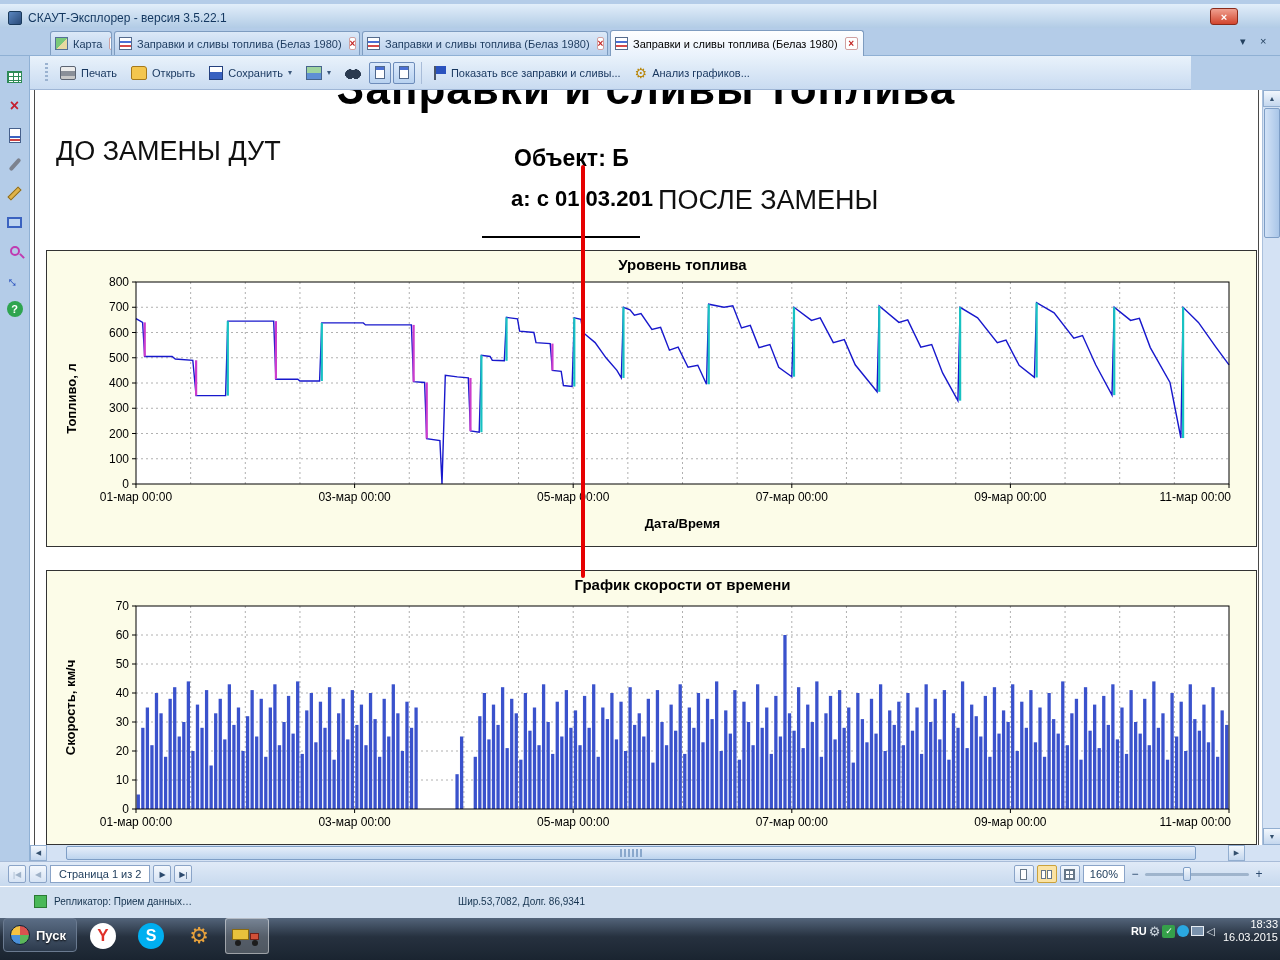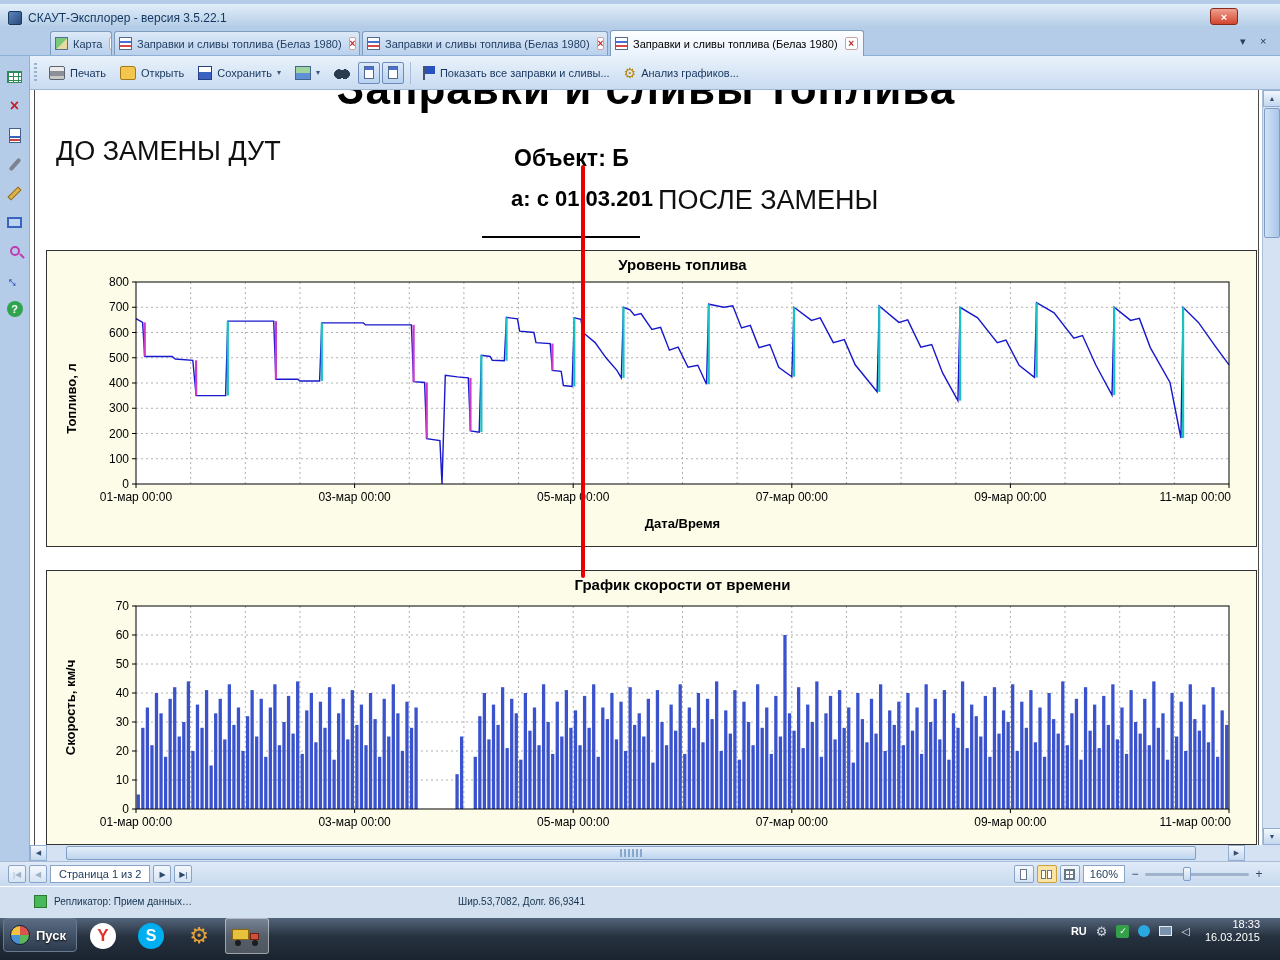--- a/index.html
+++ b/index.html
@@ -22,23 +22,23 @@
     background:linear-gradient(#dce9f8,#b9d0ec); font-size:11px; color:#1c3a5e; white-space:nowrap; overflow:hidden; }
   .tab.active { background:linear-gradient(#fdfeff,#e9f2fc); top:2px; height:26px; z-index:2; color:#000; }
   .tab-close { color:#c22525; font-weight:bold; font-size:10px; margin-left:2px; border:1px solid #d0a0a0; background:#fff;
     width:13px; height:13px; line-height:11px; text-align:center; border-radius:2px; }
   .tab-icon { width:13px; height:13px; flex:0 0 auto; }
   .map-tab-icon { background:linear-gradient(135deg,#7ac97a 0 50%,#e8d9a0 50%); border:1px solid #557096; }
   .fuel-tab-icon { border:1px solid #556b8c; background:linear-gradient(180deg,#fff 0 3px,#4a6fd4 3px 5px,#fff 5px 7px,#d44a4a 7px 9px,#fff 9px); }
   .tab-ctrl { position:absolute; top:7px; font-size:11px; color:#23405f; }
 
   
-  .toolbar { position:absolute; left:30px; top:56px; width:1250px; height:34px;
+  .toolbar { position:absolute; left:30px; top:56px; width:1161px; height:34px;
     background:linear-gradient(#e9f2fb,#c9dbf1); border-bottom:1px solid #9fb6d6;
-    display:flex; align-items:center; gap:2px; padding-left:4px; }
+    display:flex; align-items:center; gap:2px; padding-left:15px; }
   .grip { width:3px; height:20px; background:repeating-linear-gradient(#9ab2d0 0 2px,transparent 2px 4px); margin-right:4px; }
   .tbtn { display:flex; align-items:center; gap:5px; height:26px; padding:0 6px; font-size:11px; color:#17365e; border-radius:3px; }
   .tsep { width:1px; height:22px; background:#a8bcd8; margin:0 4px; }
   .drop { font-size:8px; color:#3c587c; }
   .ic { width:16px; height:14px; display:inline-block; position:relative; flex:0 0 auto; }
   .ic-print { background:linear-gradient(#ececec 0 30%,#8a8f98 30% 75%,#c8c8c8 75%); border:1px solid #5c6472; border-radius:2px; }
   .ic-open { background:#f4c64e; border:1px solid #a5791c; border-radius:2px 3px 2px 2px; }
   .ic-save { background:linear-gradient(180deg,#fff 0 5px,#3a62c0 5px); border:1px solid #24407e; width:14px; }
   .ic-export { background:linear-gradient(180deg,#9fd49f 0 50%,#5f8fd4 50%); border:1px solid #46648c; }
   .ic-find { background:radial-gradient(circle at 31% 58%,#2a3a50 34%,transparent 36%),radial-gradient(circle at 69% 58%,#2a3a50 34%,transparent 36%); }
@@ -133,21 +133,21 @@
   .start-label { color:#fff; font-size:13px; font-weight:bold; text-shadow:0 1px 2px #000; }
   .task-app { width:44px; height:36px; margin-left:4px; display:flex; align-items:center; justify-content:center; border-radius:3px; }
   .task-app.active { background:rgba(255,255,255,0.22); border:1px solid rgba(255,255,255,0.45); }
   .y-icon { width:26px; height:26px; border-radius:50%; background:#fff; color:#e03028; font-weight:bold; font-size:17px; display:flex; align-items:center; justify-content:center; }
   .sk-icon { width:26px; height:26px; border-radius:50%; background:#00aff0; color:#fff; font-weight:bold; font-size:16px; display:flex; align-items:center; justify-content:center; }
   .gear-app { font-size:22px; color:#e8a23c; }
   .truck { position:relative; width:30px; height:20px; }
   .truck .tbox { position:absolute; left:0; top:3px; width:17px; height:11px; background:#e8c23c; border:1px solid #8a6a10; }
   .truck .tcab { position:absolute; left:18px; top:7px; width:9px; height:7px; background:#d05038; border:1px solid #702018; }
   .truck .tw { position:absolute; bottom:0; width:6px; height:6px; border-radius:50%; background:#1c1c1c; }
-  .tray { margin-left:auto; display:flex; align-items:center; gap:9px; padding-right:20px; color:#fff; }
+  .tray { margin-left:auto; display:flex; align-items:center; gap:2px; padding-right:2px; color:#fff; }
   .lang { font-size:11px; font-weight:bold; }
   .tray-gear { font-size:13px; color:#cdd6df; }
   .tray-shield { width:13px; height:13px; background:#35a04a; border-radius:2px; color:#fff; font-size:9px; display:flex; align-items:center; justify-content:center; }
   .tray-dot { width:12px; height:12px; border-radius:50%; background:#2aa8e0; }
   .tray-net { width:13px; height:10px; border:1px solid #e6ecf2; background:#7a92ac; }
   .tray-vol { font-size:11px; color:#e6ecf2; }
   .clock { text-align:right; font-size:11px; line-height:13px; margin-left:6px; }
 </style>
 </head>
 <body>

